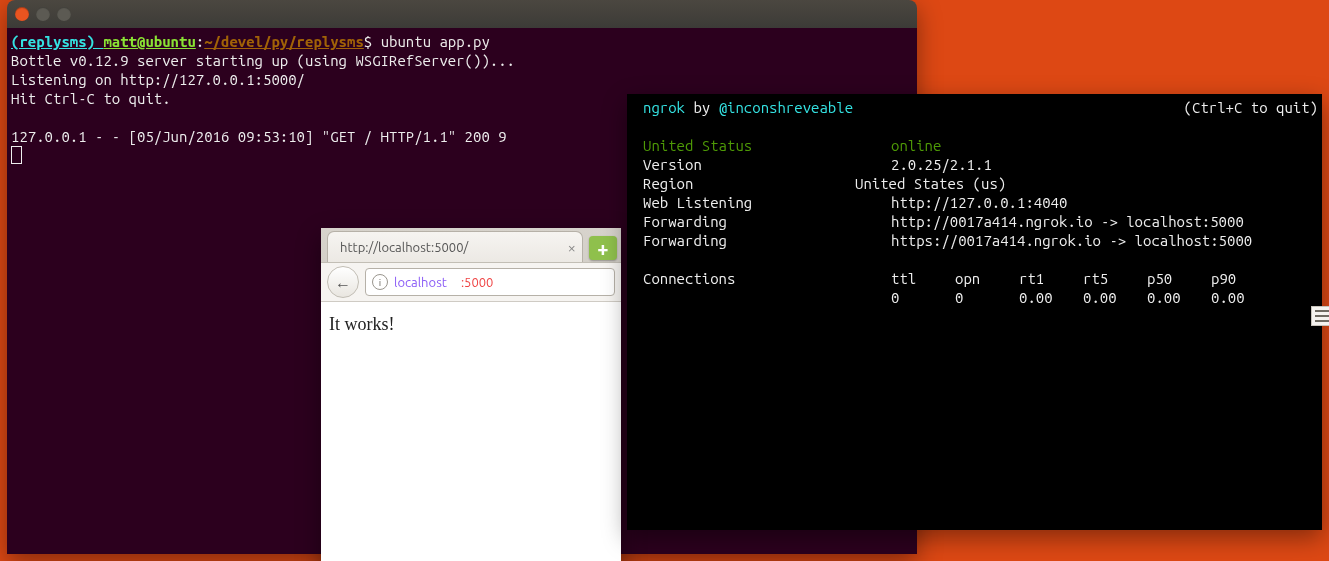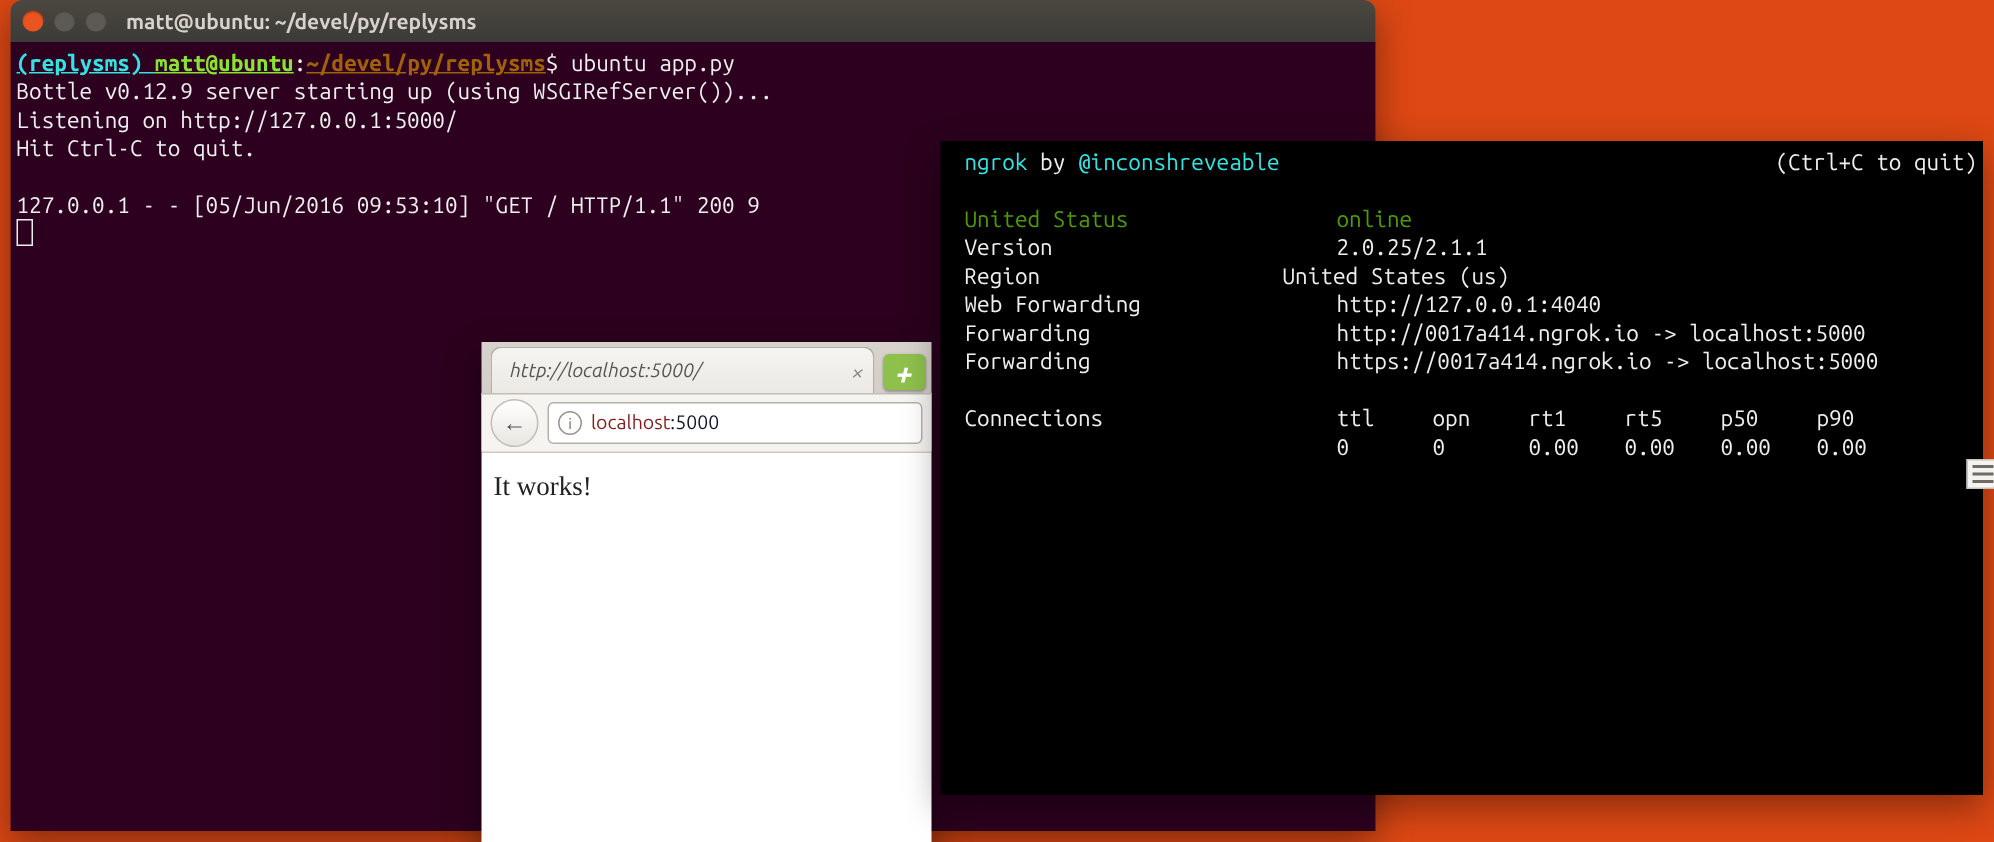--- a/index.html
+++ b/index.html
@@ -12,29 +12,29 @@
   .tb-title{margin-left:6px;}
   .term-body{background:#2c001e;color:#eee;font-size:15px;line-height:19px;padding:4px 4px;white-space:pre;overflow:hidden;}
   .term-body.black{background:#000;padding-left:16px;}
   #term1{left:7px;top:0;width:910px;}
   #term1 .term-body{height:518px;}
   #term2{left:627px;top:94px;width:695px;}
   #term2 .term-body{height:428px;}
   #firefox{left:321px;top:228px;width:300px;}
   .ff-body{background:#fff;height:296px;font-family:Georgia,serif;font-size:18px;padding:12px 8px;color:#222;}
   .ff-chrome{background:linear-gradient(#d7d3cc,#cfcbc4);height:74px;font-family:"Ubuntu",sans-serif;}
-  .ff-tabs{height:34px;display:flex;align-items:flex-end;padding-left:6px;font-style:italic;}
+  .ff-tabs{height:34px;display:flex;align-items:flex-end;padding-left:6px;}
   .ff-tab{background:linear-gradient(#f6f4f1,#ece9e4);border:1px solid #b6b1a8;border-bottom:none;border-radius:7px 7px 0 0;height:30px;width:236px;display:flex;align-items:center;padding:0 6px 0 12px;font-size:13px;color:#555;}
   .ff-tab-close{margin-left:auto;color:#888;font-size:15px;}
   .ff-newtab{width:28px;height:24px;border-radius:4px;background:#8fc04c;color:#fff;display:flex;align-items:center;justify-content:center;font-size:20px;font-weight:bold;margin-left:6px;margin-bottom:2px;box-shadow:0 1px 2px rgba(0,0,0,.3);}
   .ff-nav{height:38px;background:#f6f4f1;border-top:1px solid #c2beb5;display:flex;align-items:center;padding:0 6px;}
   .ff-back{width:30px;height:30px;border-radius:50%;border:1px solid #c2beb5;background:linear-gradient(#fff,#e9e6e0);display:flex;align-items:center;justify-content:center;color:#555;font-size:16px;margin-right:6px;}
   .ff-url{flex:1;height:26px;border-radius:4px;background:#fff;border:1px solid #b6b1a8;display:flex;align-items:center;padding:0 6px;font-size:13px;color:#777;}
-  .ff-url .host{color:#7f1d1d;}
-  .ff-url .port{color:#0f172a;}
+  .ff-url .host{color:#8b5cf6;}
+  .ff-url .port{color:#ef4444;margin-left:14px;}
   .info-ico{width:14px;height:14px;border:1px solid #9a968e;border-radius:50%;display:flex;align-items:center;justify-content:center;font-size:10px;color:#6a665e;margin-right:6px;}
   
   .c-cyan{color:#34e2e2;}
   .c-grn{color:#8ae234;}
   .c-blu{color:#a16207;}
   .c-wht{color:#eeeeec;}
   .c-bold{font-weight:bold;text-decoration:underline;}
   .c-status{color:#4e9a06;}
   .cursor{display:inline-block;width:9px;height:16px;border:1px solid #eee;vertical-align:text-bottom;}
   
@@ -42,21 +42,20 @@
   #menubtn div{height:2px;background:#6f6b62;margin:3px 3px 0;}
 </style>
 </head>
 <body>
 
 <div class="window" id="term1">
   <div class="titlebar">
     <span class="tb-btn tb-close"></span>
     <span class="tb-btn tb-min"></span>
     <span class="tb-btn tb-max"></span>
-    <span class="tb-title">matt@ubuntu: ~/devel/py/replysms</span>
   </div>
   <div class="term-body"><span class="c-cyan c-bold">(replysms) </span><span class="c-grn c-bold">matt@ubuntu</span><span class="c-wht">:</span><span class="c-blu c-bold">~/devel/py/replysms</span><span class="c-wht">$ </span><span class="c-wht">ubuntu app.py</span>
 <span>Bottle v0.12.9 server starting up (using WSGIRefServer())...</span>
 <span>Listening on http://127.0.0.1:5000/</span>
 <span>Hit Ctrl-C to quit.</span>
 <span></span>
 <span>127.0.0.1 - - [05/Jun/2016 09:53:10] "GET / HTTP/1.1" 200 9</span>
 <span class="cursor"></span></div>
 </div>
 
@@ -86,21 +85,21 @@
     <span>It works!</span>
   </div>
 </div>
 
 <div class="window" id="term2">
   <div class="term-body black"><span class="c-cyan">ngrok</span><span> by </span><span class="c-cyan">@inconshreveable</span><span style="float:right">(Ctrl+C to quit)</span>
 
 <span class="c-status" style="display:inline-block;width:248px">United Status</span><span class="c-status">online</span>
 <span style="display:inline-block;width:248px">Version</span><span>2.0.25/2.1.1</span>
 <span style="display:inline-block;width:212px">Region</span><span>United States (us)</span>
-<span style="display:inline-block;width:248px">Web Forwarding</span><span>http://127.0.0.1:4040</span>
+<span style="display:inline-block;width:248px">Web Listening</span><span>http://127.0.0.1:4040</span>
 <span style="display:inline-block;width:248px">Forwarding</span><span>http://0017a414.ngrok.io -&gt; localhost:5000</span>
 <span style="display:inline-block;width:248px">Forwarding</span><span>https://0017a414.ngrok.io -&gt; localhost:5000</span>
 
 <span style="display:inline-block;width:248px">Connections</span><span style="display:inline-block;width:64px">ttl</span><span style="display:inline-block;width:64px">opn</span><span style="display:inline-block;width:64px">rt1</span><span style="display:inline-block;width:64px">rt5</span><span style="display:inline-block;width:64px">p50</span><span>p90</span>
 <span style="display:inline-block;width:248px"></span><span style="display:inline-block;width:64px">0</span><span style="display:inline-block;width:64px">0</span><span style="display:inline-block;width:64px">0.00</span><span style="display:inline-block;width:64px">0.00</span><span style="display:inline-block;width:64px">0.00</span><span>0.00</span></div>
 </div>
 
 <div id="menubtn">
     <div></div>
     <div></div>

